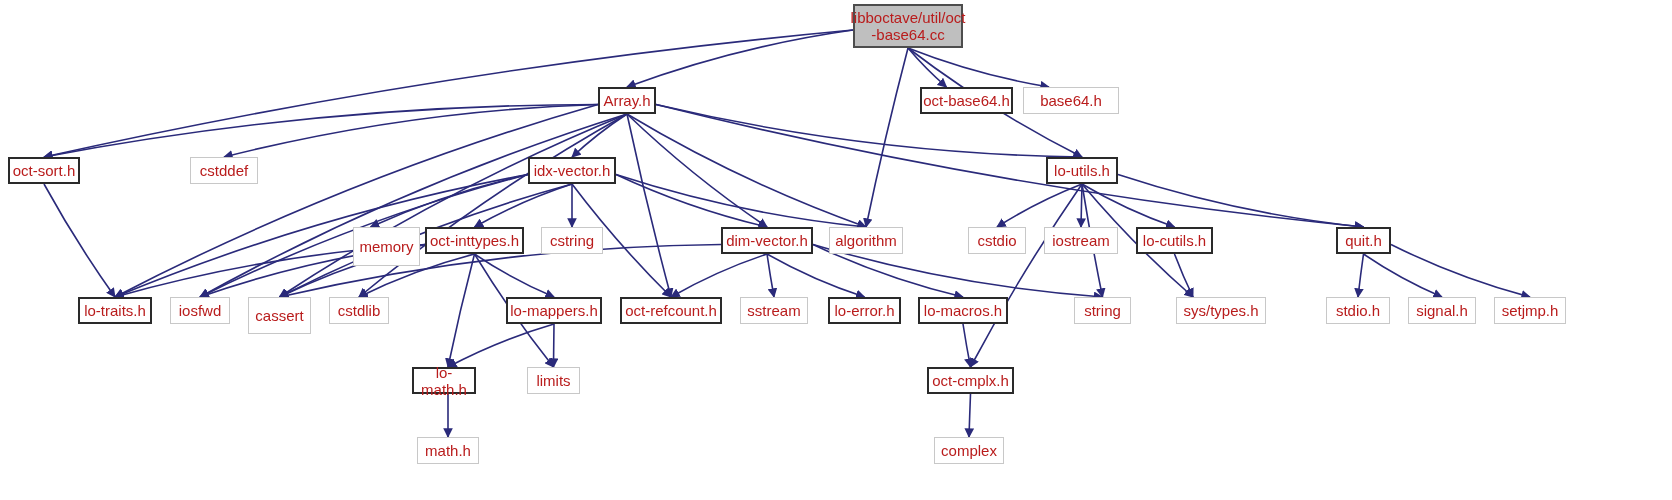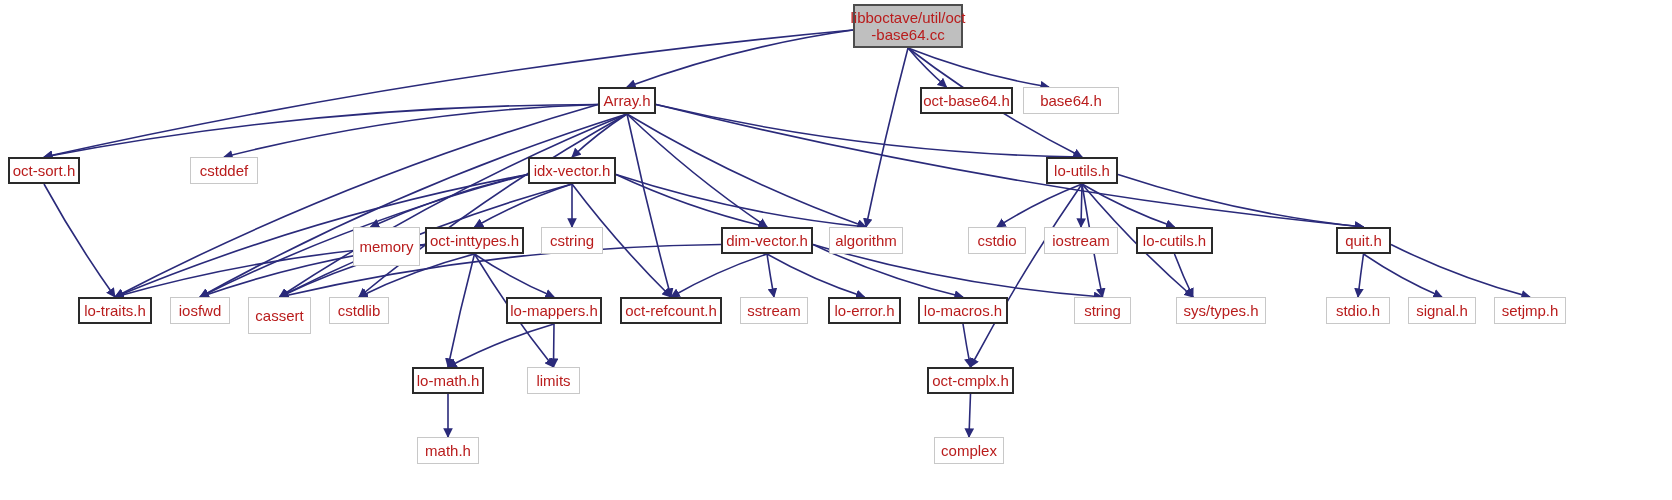--- a/index.html
+++ b/index.html
@@ -125,19 +125,19 @@
       <div class="node hdr" style="left: 506px; top: 297px; width: 96px; height: 27px;">lo-mappers.h</div>
       <div class="node hdr" style="left: 620px; top: 297px; width: 102px; height: 27px;">oct-refcount.h</div>
       <div class="node sys" style="left: 740px; top: 297px; width: 68px; height: 27px;">sstream</div>
       <div class="node hdr" style="left: 828px; top: 297px; width: 73px; height: 27px;">lo-error.h</div>
       <div class="node hdr" style="left: 918px; top: 297px; width: 90px; height: 27px;">lo-macros.h</div>
       <div class="node sys" style="left: 1074px; top: 297px; width: 57px; height: 27px;">string</div>
       <div class="node sys" style="left: 1148px; top: 297px; width: 90px; height: 27px; margin-left: 28px;">sys/types.h</div>
       <div class="node sys" style="left: 1326px; top: 297px; width: 64px; height: 27px;">stdio.h</div>
       <div class="node sys" style="left: 1408px; top: 297px; width: 68px; height: 27px;">signal.h</div>
       <div class="node sys" style="left: 1494px; top: 297px; width: 72px; height: 27px;">setjmp.h</div>
-      <div class="node hdr" style="left: 412px; top: 367px; width: 72px; height: 27px;">lo-math.h</div>
+      <div class="node hdr" style="left: 412px; top: 367px; width: 64px; height: 27px;">lo-math.h</div>
       <div class="node sys" style="left: 527px; top: 367px; width: 53px; height: 27px;">limits</div>
       <div class="node hdr" style="left: 927px; top: 367px; width: 87px; height: 27px; text-align: right;">oct-cmplx.h</div>
       <div class="node sys" style="left: 417px; top: 437px; width: 62px; height: 27px;">math.h</div>
       <div class="node sys" style="left: 934px; top: 437px; width: 70px; height: 27px;">complex</div>
     </div>
 </div>
 
 </body></html>

